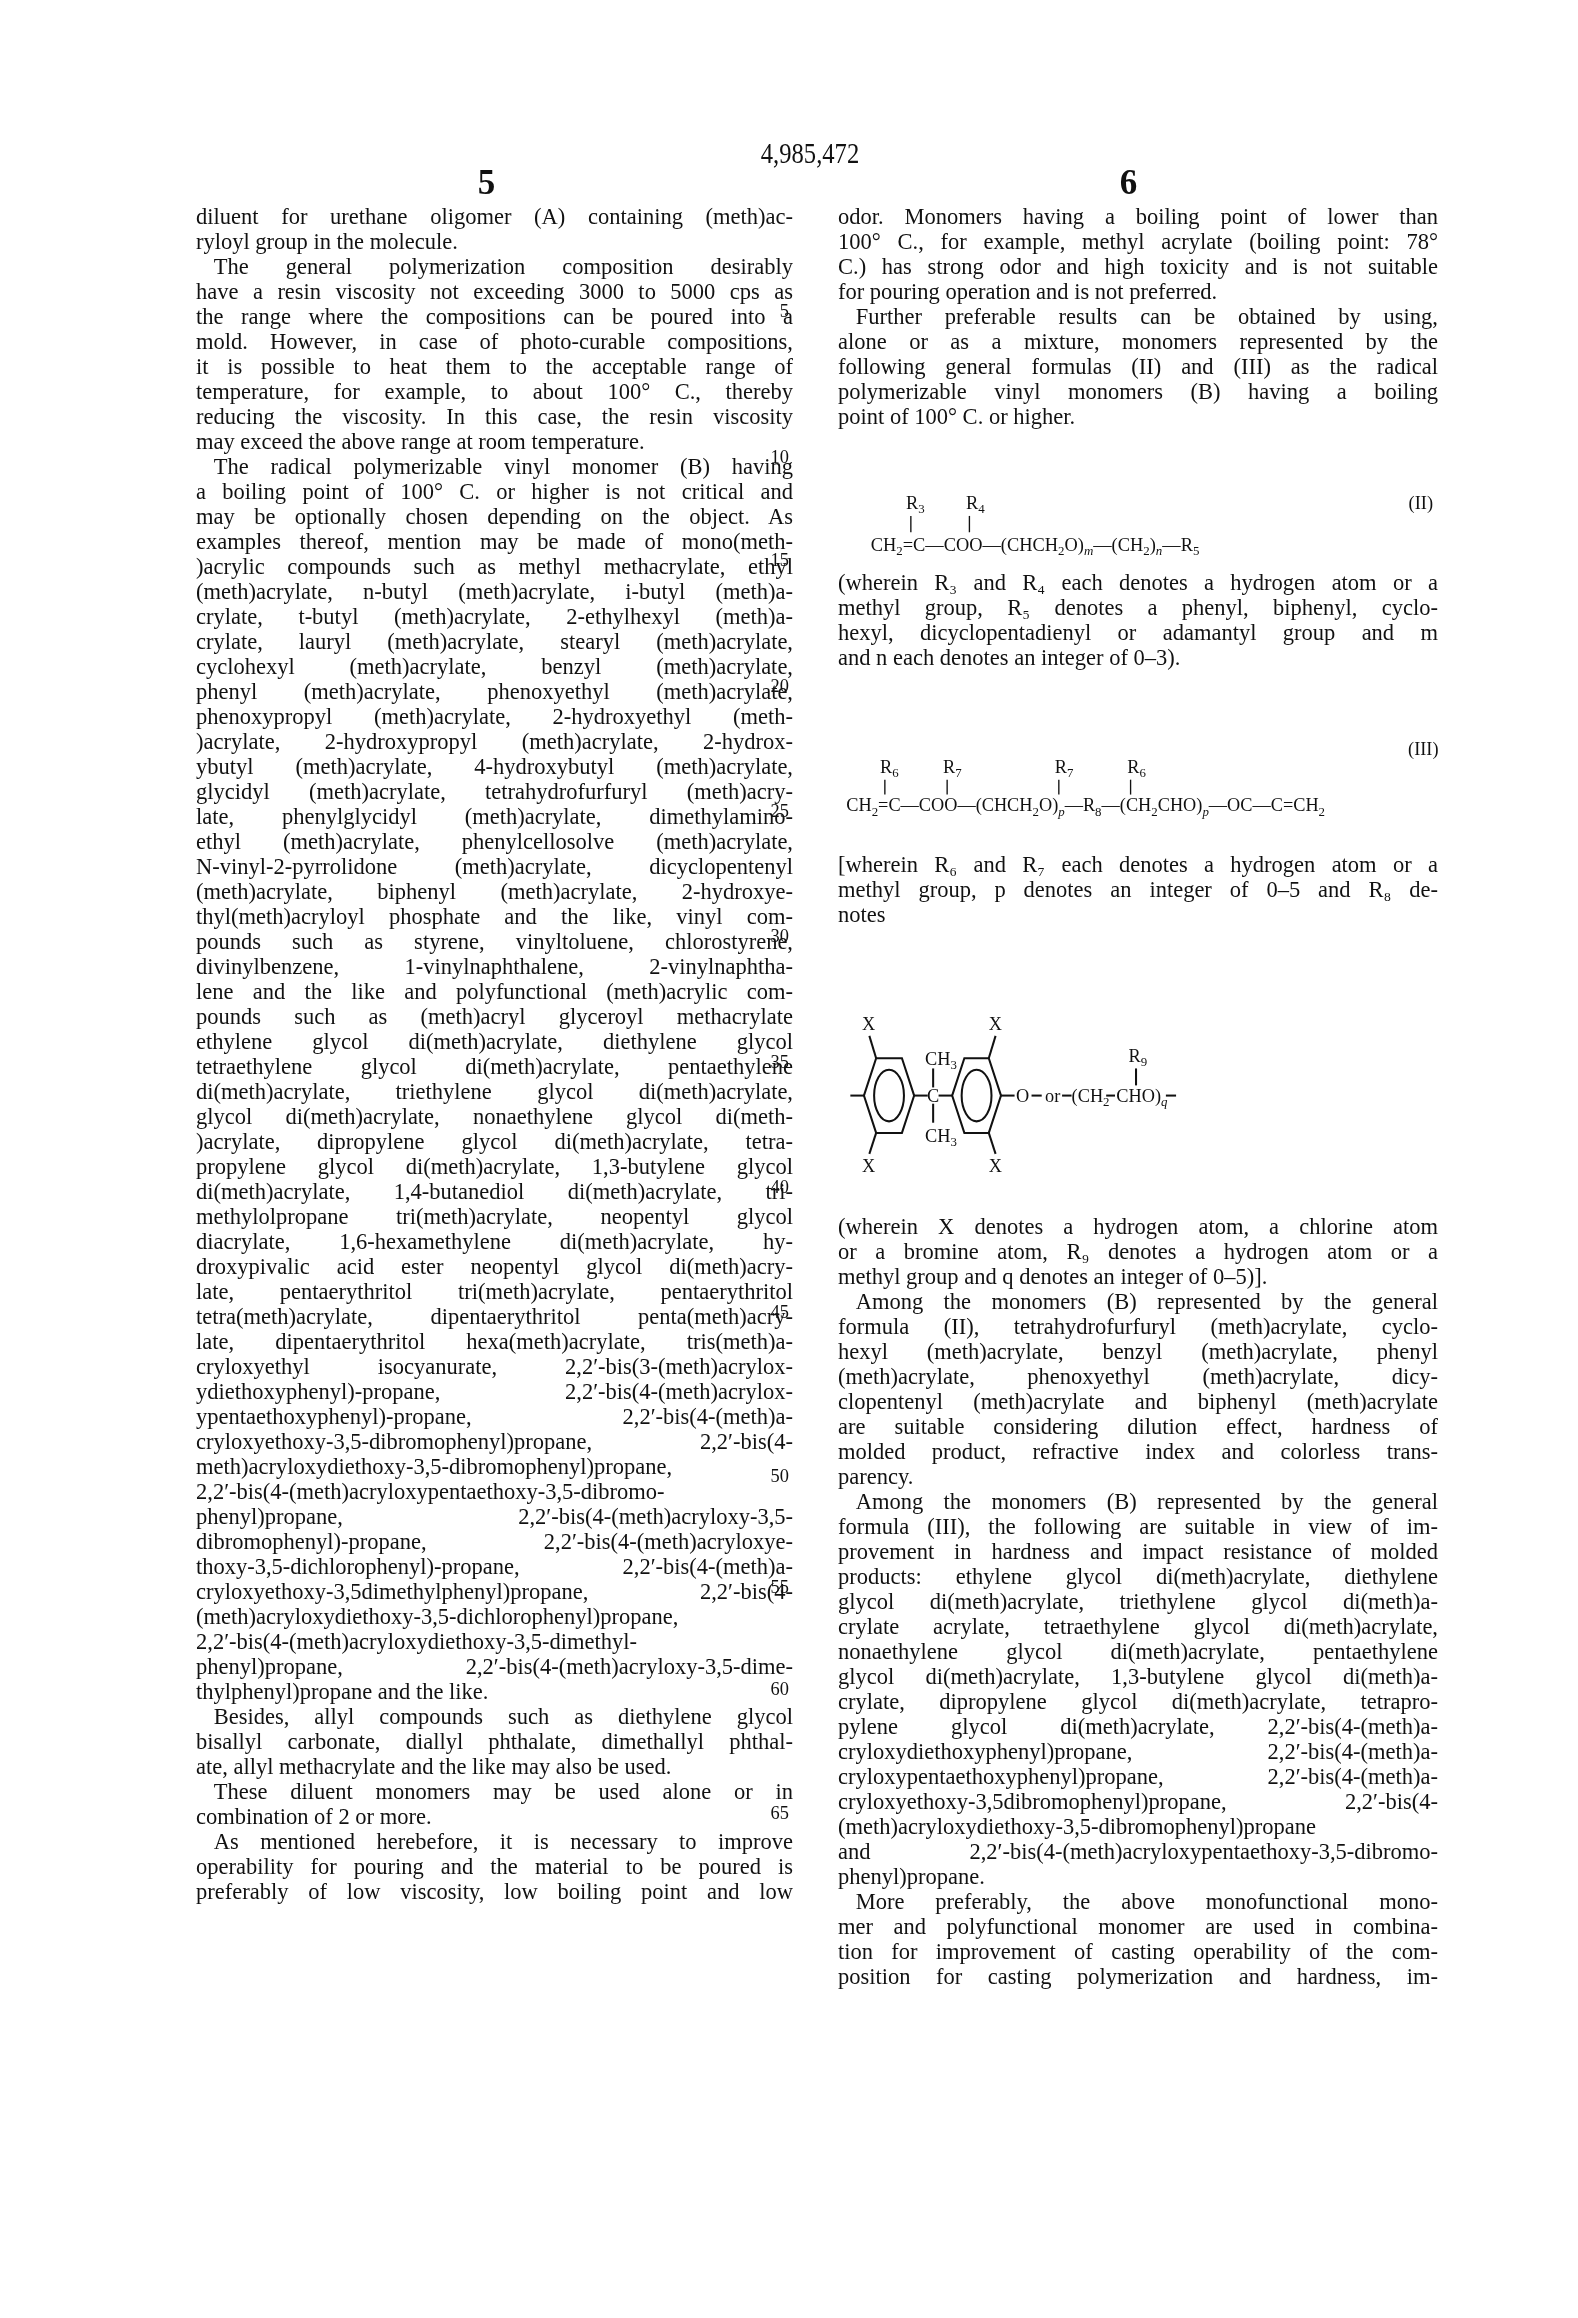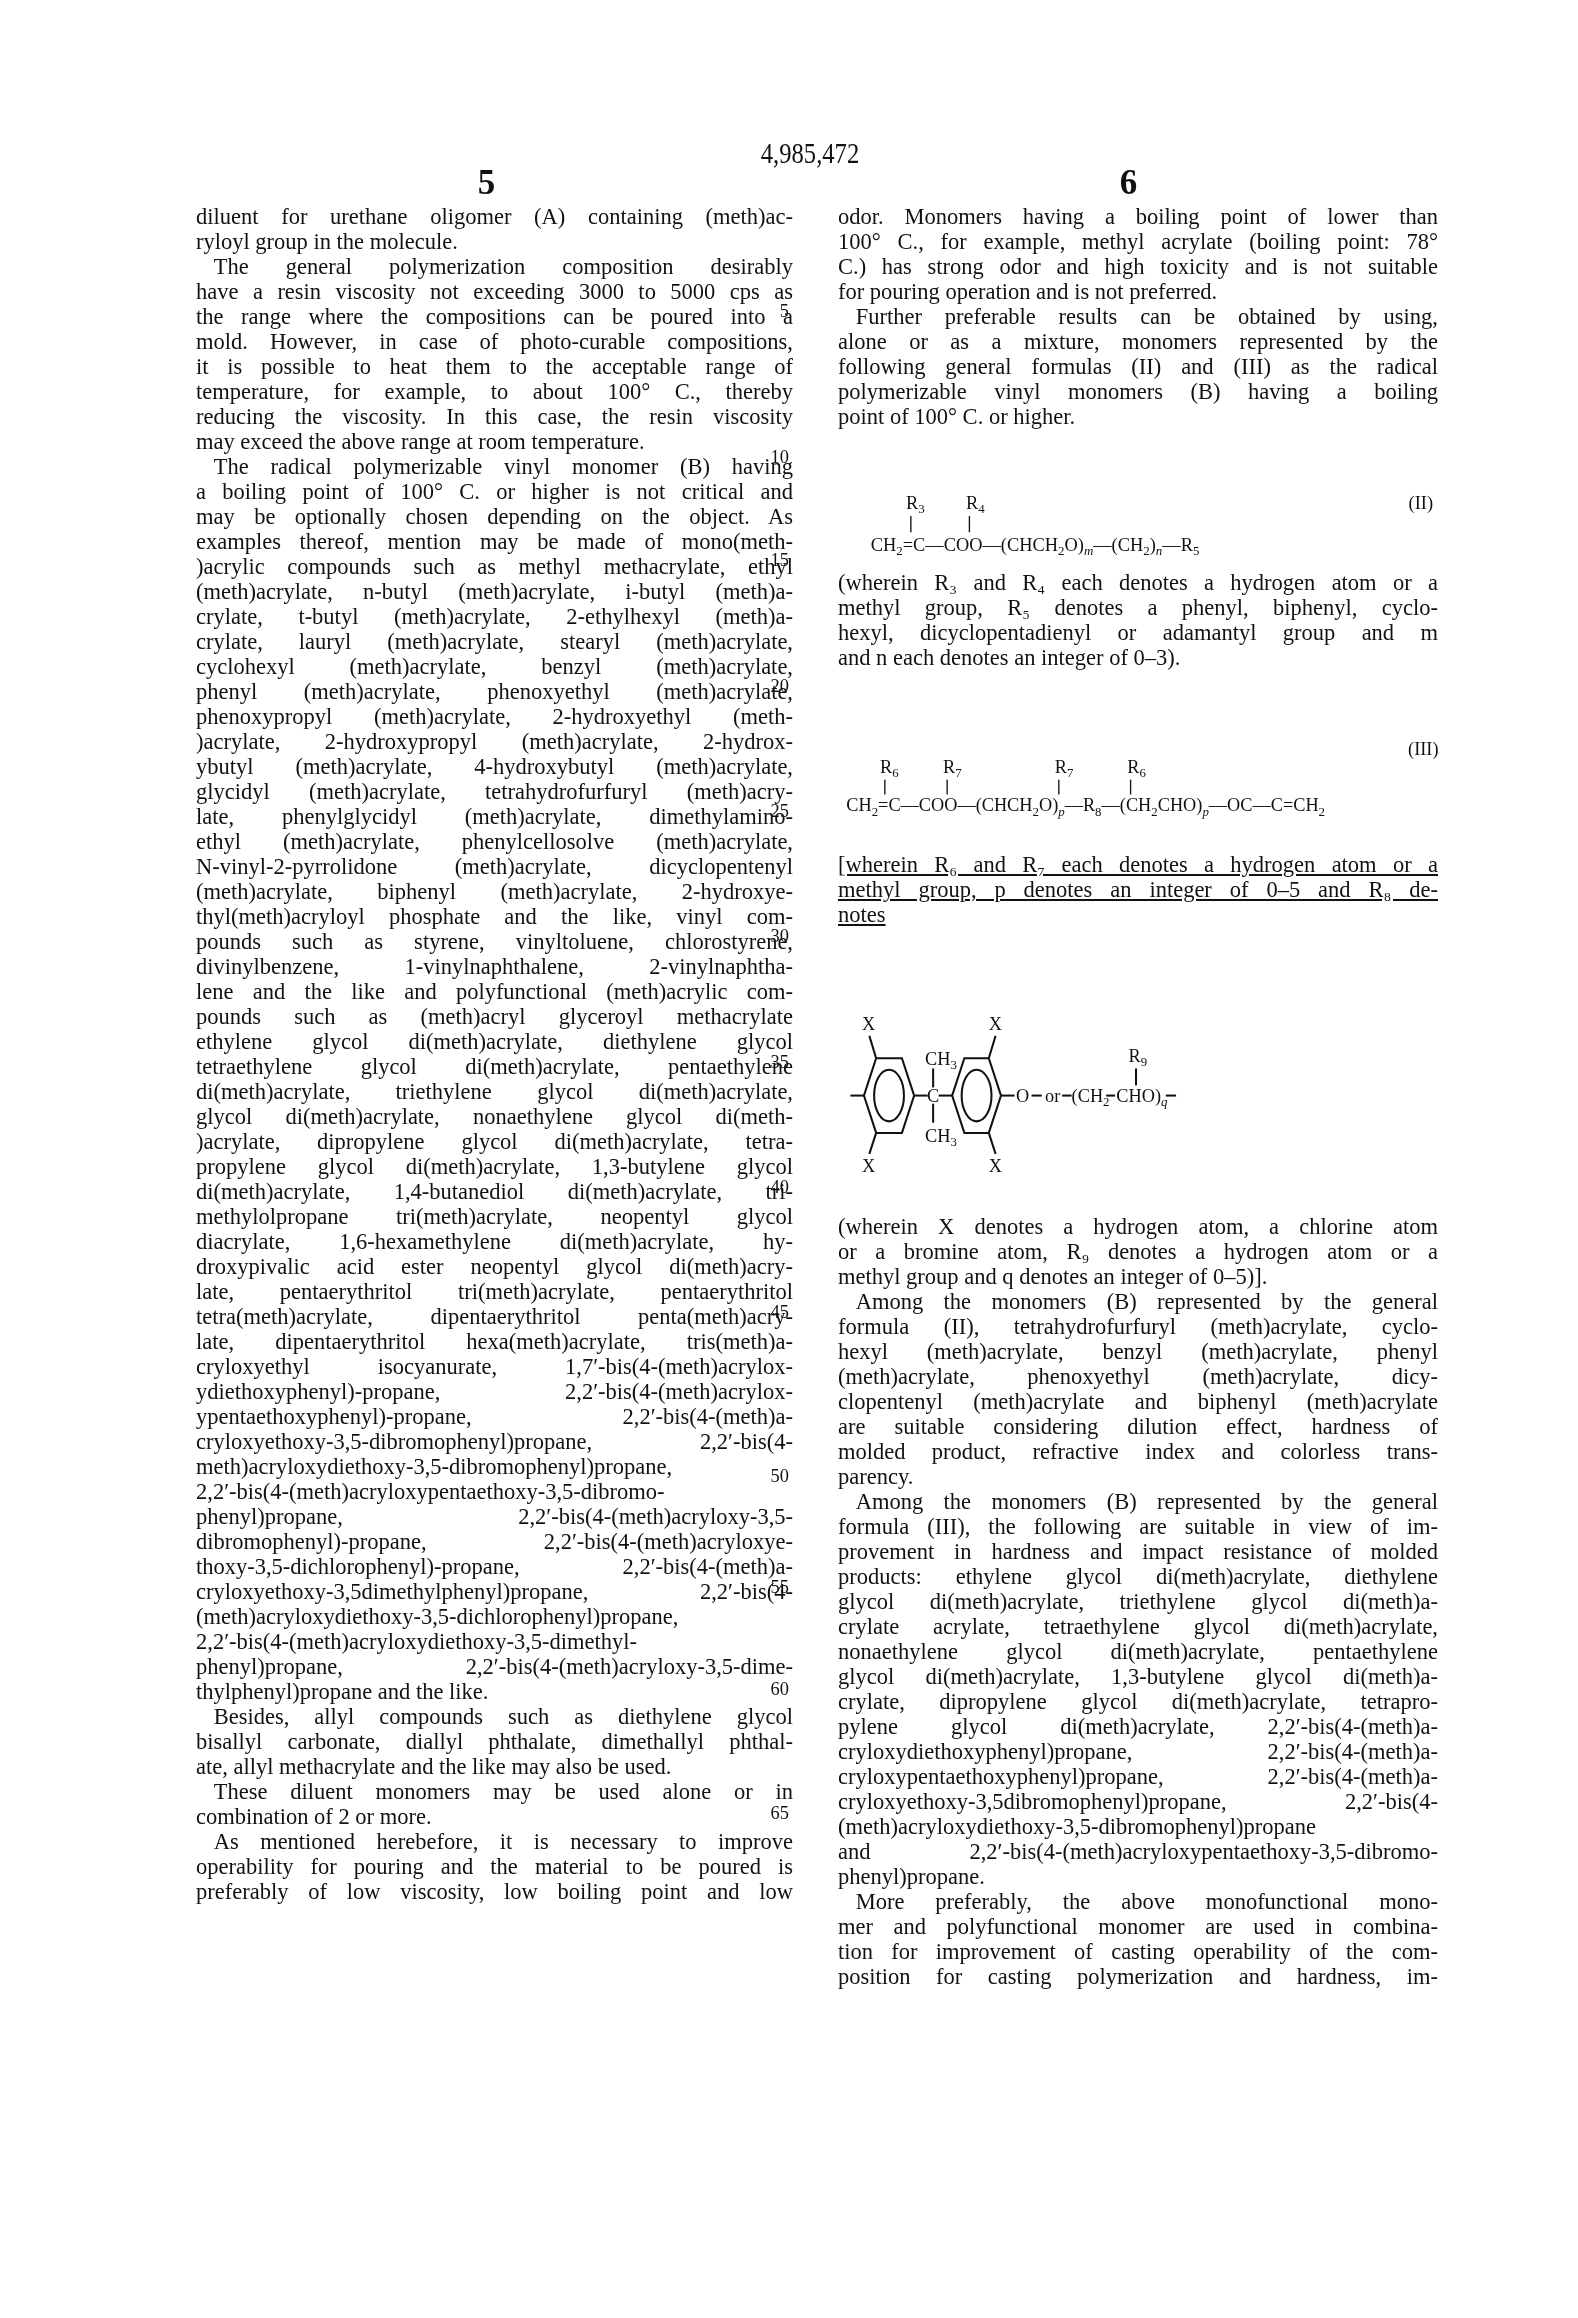--- a/index.html
+++ b/index.html
@@ -66,21 +66,21 @@
     <span class="ln">glycol di(meth)acrylate, nonaethylene glycol di(meth-</span>
     <span class="ln">)acrylate, dipropylene glycol di(meth)acrylate, tetra-</span>
     <span class="ln">propylene glycol di(meth)acrylate, 1,3-butylene glycol</span>
     <span class="ln">di(meth)acrylate, 1,4-butanediol di(meth)acrylate, tri-</span>
     <span class="ln">methylolpropane tri(meth)acrylate, neopentyl glycol</span>
     <span class="ln">diacrylate, 1,6-hexamethylene di(meth)acrylate, hy-</span>
     <span class="ln">droxypivalic acid ester neopentyl glycol di(meth)acry-</span>
     <span class="ln">late, pentaerythritol tri(meth)acrylate, pentaerythritol</span>
     <span class="ln">tetra(meth)acrylate, dipentaerythritol penta(meth)acry-</span>
     <span class="ln">late, dipentaerythritol hexa(meth)acrylate, tris(meth)a-</span>
-    <span class="ln">cryloxyethyl isocyanurate, 1,7′-bis(4-(meth)acrylox-</span>
+    <span class="ln">cryloxyethyl isocyanurate, 2,2′-bis(3-(meth)acrylox-</span>
     <span class="ln">ydiethoxyphenyl)-propane, 2,2′-bis(4-(meth)acrylox-</span>
     <span class="ln">ypentaethoxyphenyl)-propane, 2,2′-bis(4-(meth)a-</span>
     <span class="ln">cryloxyethoxy-3,5-dibromophenyl)propane, 2,2′-bis(4-</span>
     <span class="ln last">meth)acryloxydiethoxy-3,5-dibromophenyl)propane,</span>
     <span class="ln last">2,2′-bis(4-(meth)acryloxypentaethoxy-3,5-dibromo-</span>
     <span class="ln">phenyl)propane, 2,2′-bis(4-(meth)acryloxy-3,5-</span>
     <span class="ln">dibromophenyl)-propane, 2,2′-bis(4-(meth)acryloxye-</span>
     <span class="ln">thoxy-3,5-dichlorophenyl)-propane, 2,2′-bis(4-(meth)a-</span>
     <span class="ln">cryloxyethoxy-3,5dimethylphenyl)propane, 2,2′-bis(4-</span>
     <span class="ln last">(meth)acryloxydiethoxy-3,5-dichlorophenyl)propane,</span>
@@ -139,21 +139,21 @@
       <text x="437" y="56">R<tspan font-size="19" dy="6">6</tspan></text>
       <line x1="79" y1="66" x2="79" y2="88" stroke="#111" stroke-width="2"></line>
       <line x1="171" y1="66" x2="171" y2="88" stroke="#111" stroke-width="2"></line>
       <line x1="336" y1="66" x2="336" y2="88" stroke="#111" stroke-width="2"></line>
       <line x1="442" y1="66" x2="442" y2="88" stroke="#111" stroke-width="2"></line>
       <text x="22" y="113">CH<tspan font-size="19" dy="6">2</tspan><tspan dy="-6">=C—COO—(CHCH</tspan><tspan font-size="19" dy="6">2</tspan><tspan dy="-6">O)</tspan><tspan font-size="19" dy="6" font-style="italic">p</tspan><tspan dy="-6">—R</tspan><tspan font-size="19" dy="6">8</tspan><tspan dy="-6">—(CH</tspan><tspan font-size="19" dy="6">2</tspan><tspan dy="-6">CHO)</tspan><tspan font-size="19" dy="6" font-style="italic">p</tspan><tspan dy="-6">—OC—C=CH</tspan><tspan font-size="19" dy="6">2</tspan></text>
     </g>
   </svg>
 </div>
 
-<div class="col right" id="right-f3desc" style="top:852px;text-decoration:underline;">
+<div class="col right" id="right-f3desc" style="top:852px;">
     <span class="ln">[wherein R₆ and R₇ each denotes a hydrogen atom or a</span>
     <span class="ln">methyl group, p denotes an integer of 0–5 and R₈ de-</span>
     <span class="ln last">notes</span>
   </div>
 
 <div>
   <svg style="position:absolute;left:844px;top:987px;" width="599" height="190" viewBox="0 0 880 280">
     <g stroke="#111" stroke-width="3" fill="none">
 
       <polygon points="46,105 84,105 102,160 84,215 46,215 28,160"></polygon>

